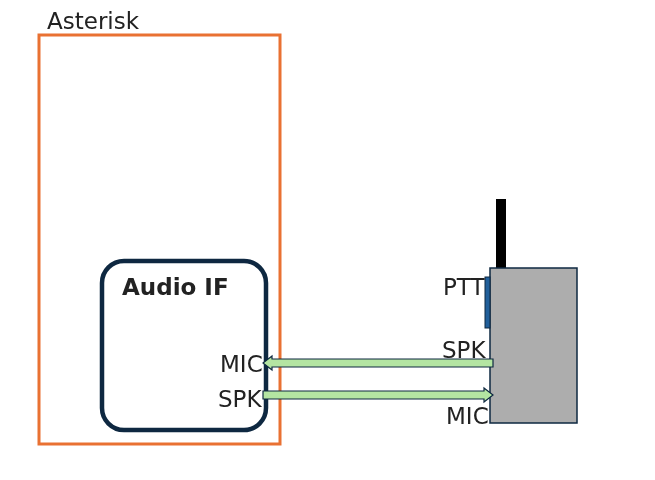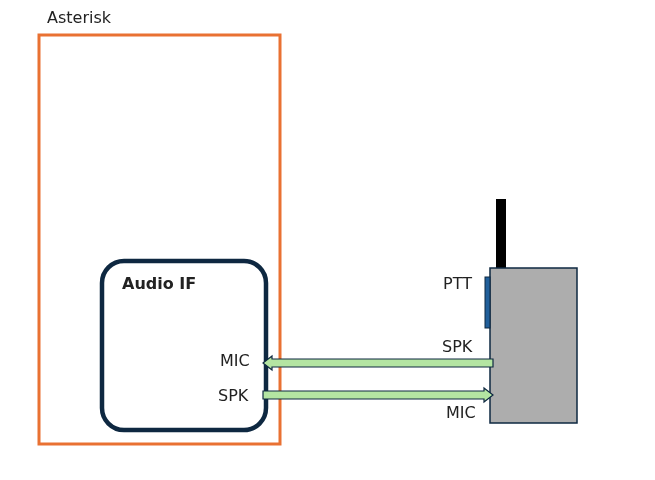--- a/index.html
+++ b/index.html
@@ -1,18 +1,18 @@
 <!DOCTYPE html>
 <html><head>
   <meta charset="utf-8">
   <style>
     html, body { margin: 0; padding: 0; background: #ffffff; }
     body { width: 655px; height: 480px; position: relative; overflow: hidden;
            font-family: "DejaVu Sans", sans-serif; color: #222; }
-    .lbl { position: absolute; font-size: 16px; white-space: nowrap; line-height: 1; text-align: right; }
+    .lbl { position: absolute; font-size: 23px; white-space: nowrap; line-height: 1; text-align: right; }
     svg { position: absolute; left: 0; top: 0; }
   </style>
 </head>
 <body>
 
 <svg width="655" height="480" viewBox="0 0 655 480">
 
   <rect x="39" y="35" width="241" height="409" fill="none" stroke="#E97132" stroke-width="3"></rect>
 
   <rect x="102" y="261" width="164" height="169" rx="22" ry="22" fill="#ffffff" stroke="#0E2841" stroke-width="4.5"></rect>

